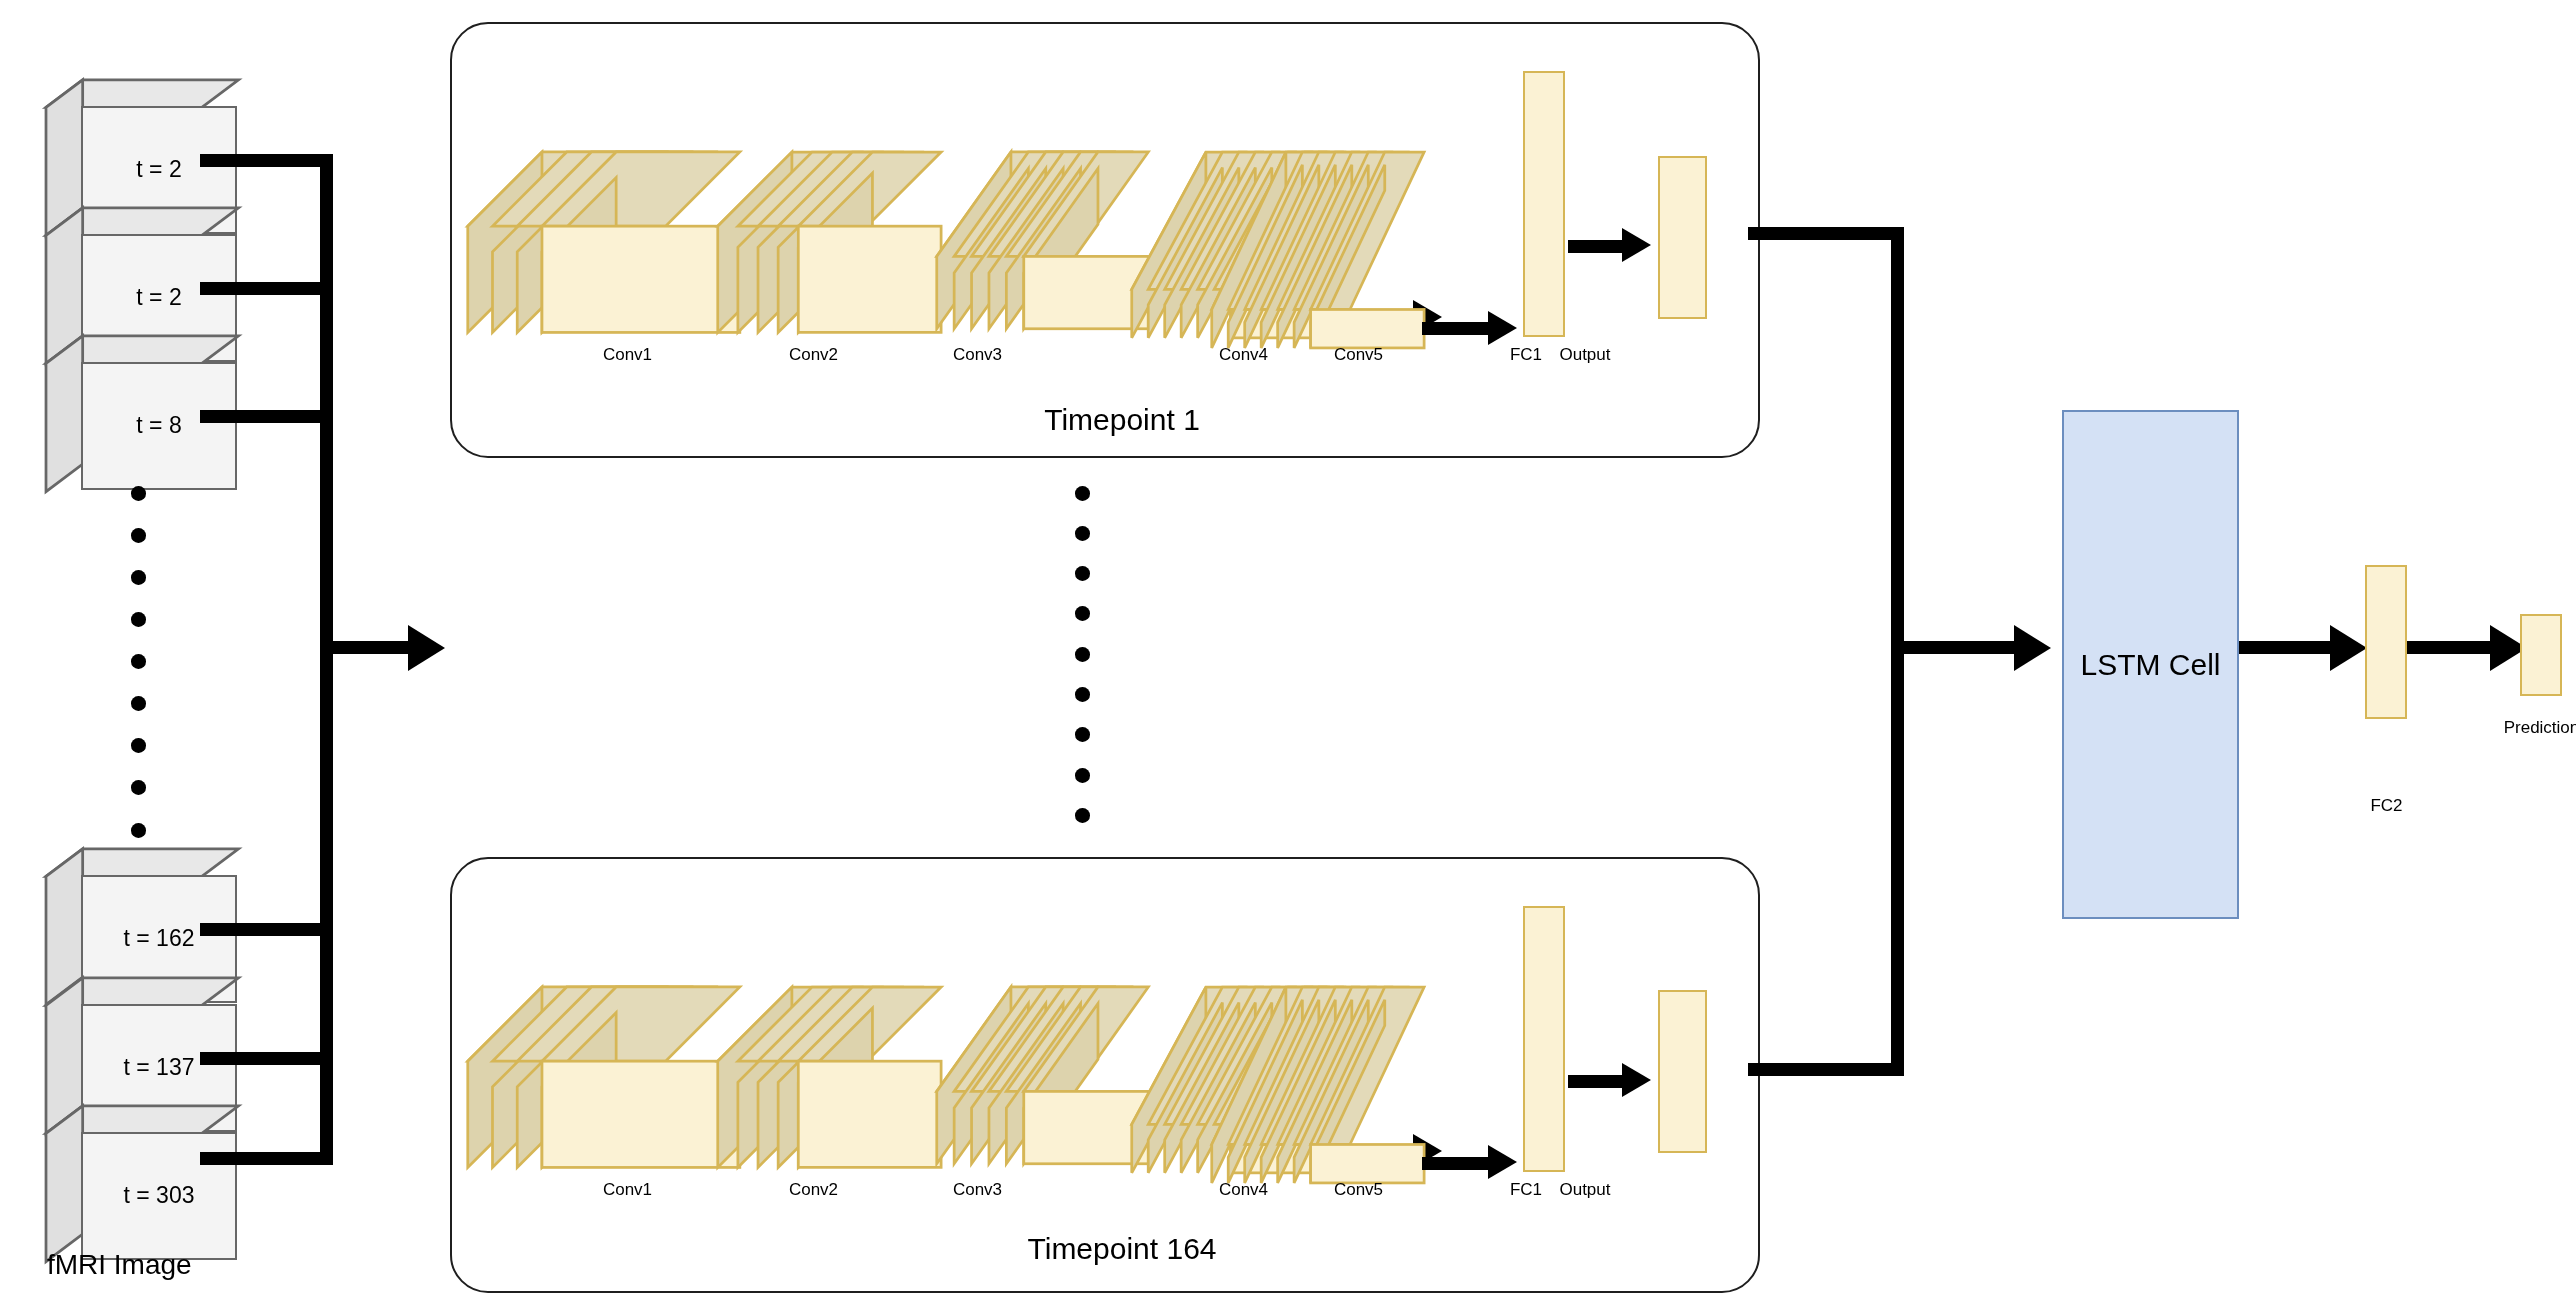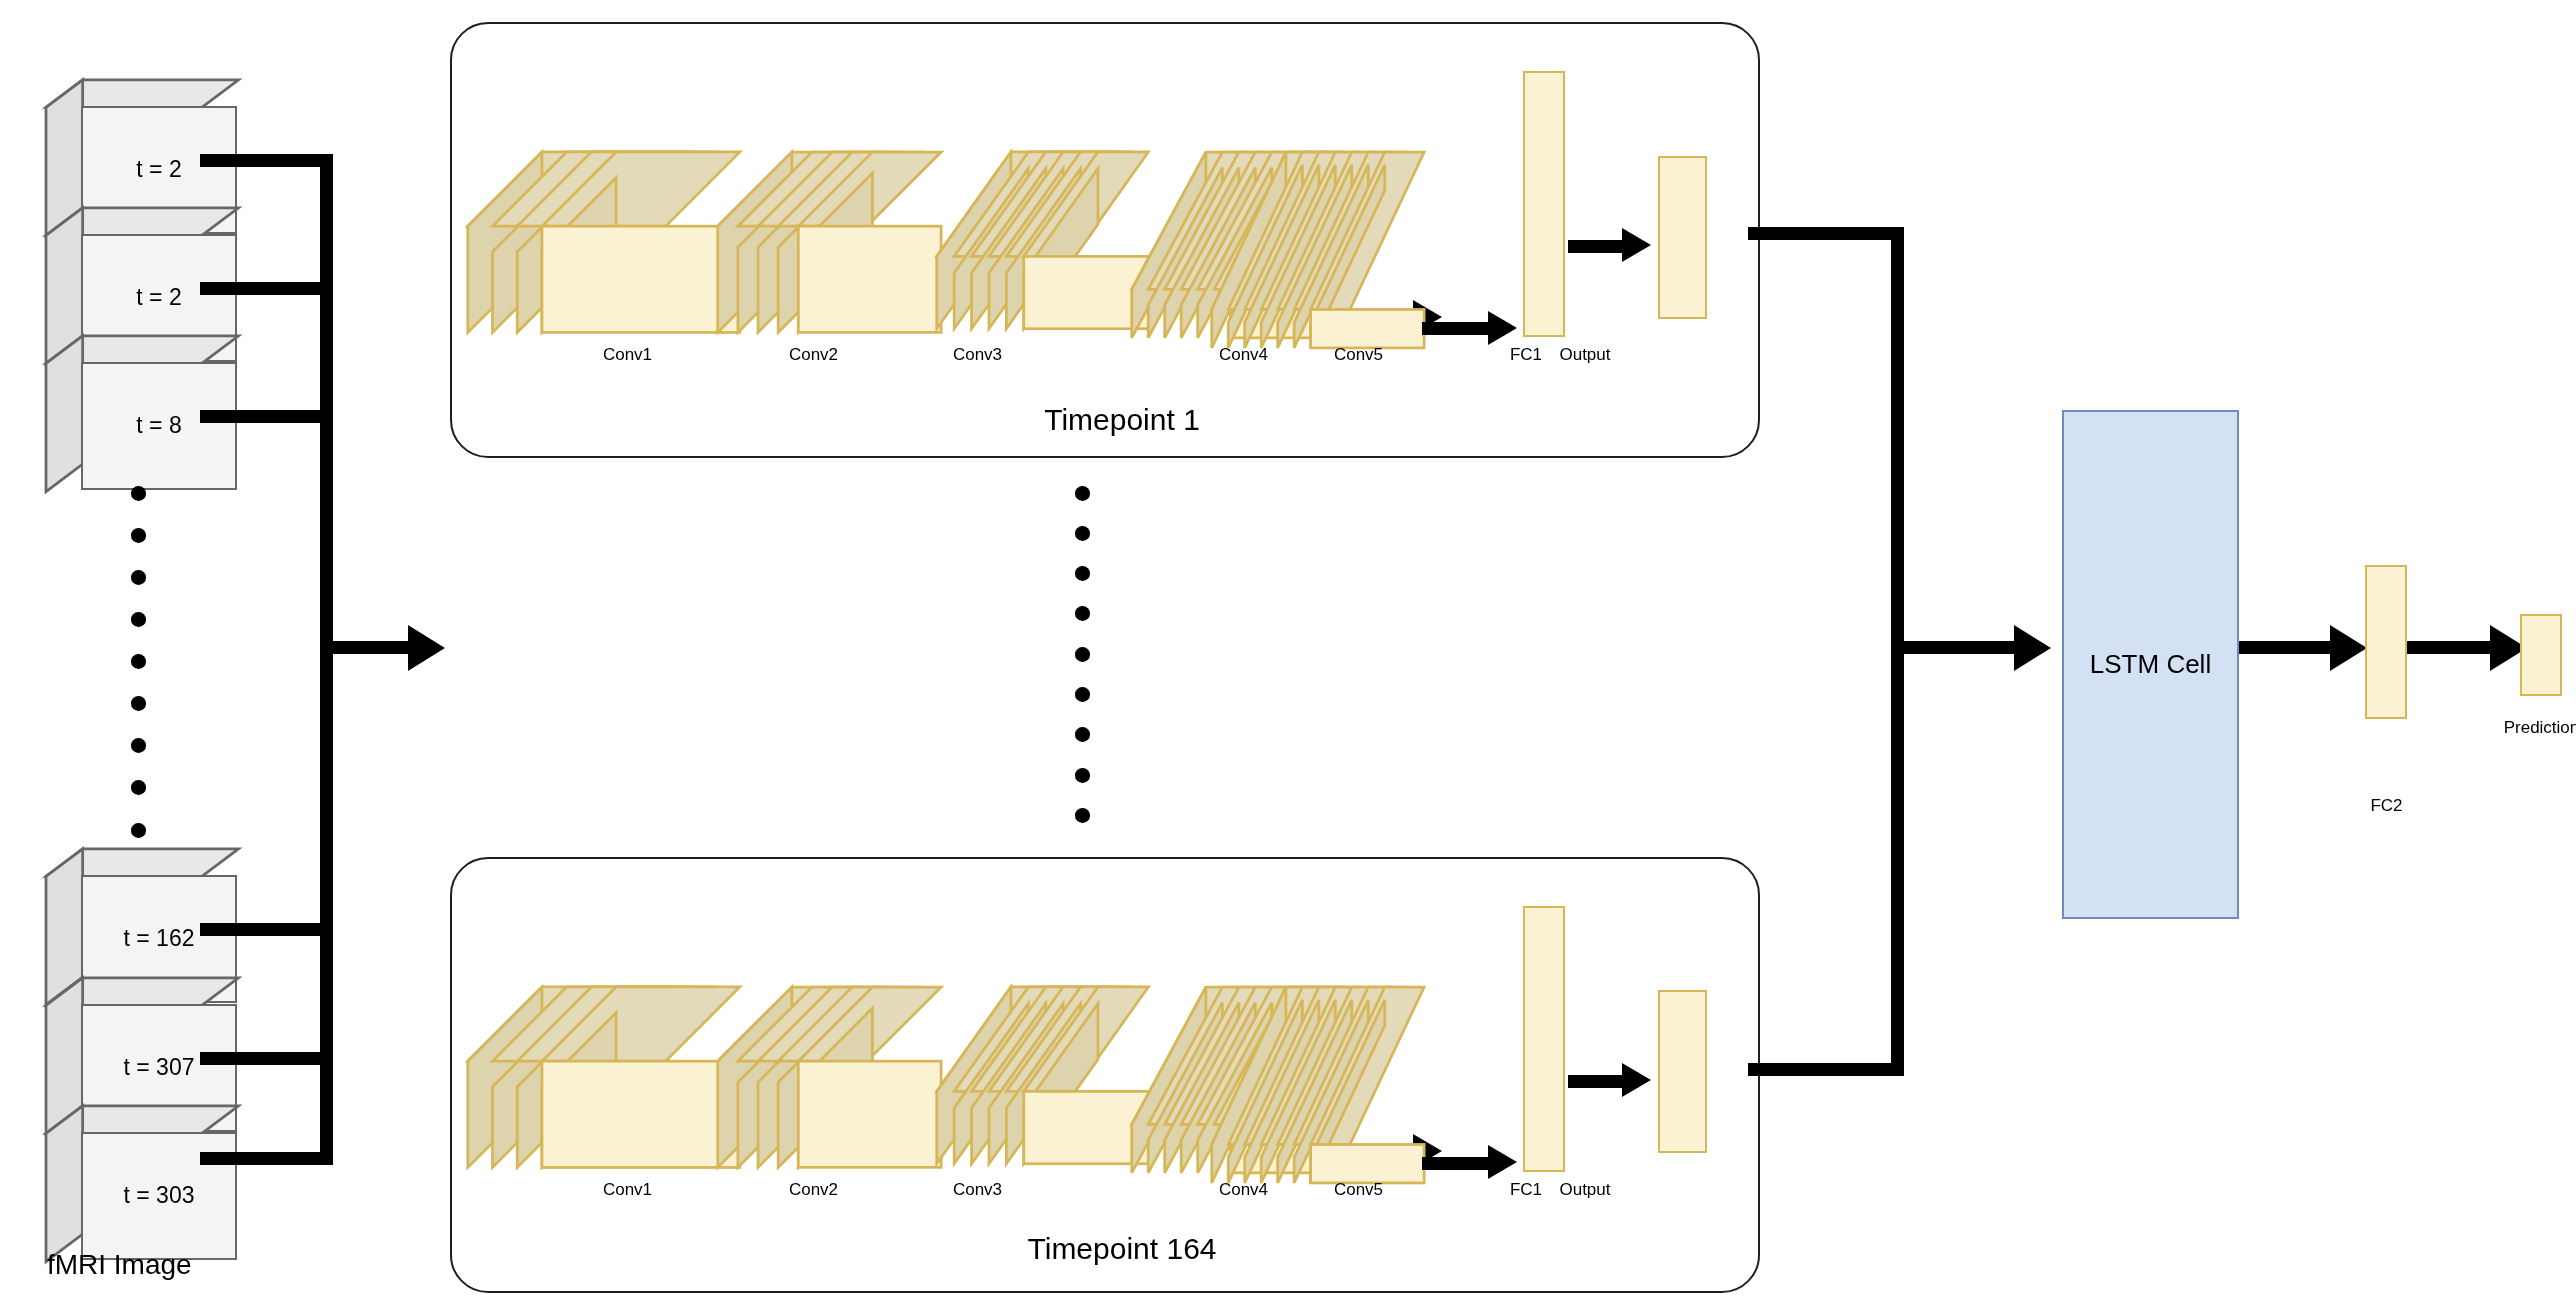--- a/index.html
+++ b/index.html
@@ -49,21 +49,21 @@
     font-size:23px;color:#000;
   }
 
   
   .rect{position:absolute;box-sizing:border-box;}
   .rect.yellow{background:#fbf2d4;border:2.7px solid #d6b656;}
   .rect.blue{background:#d4e1f5;border:2.7px solid #6c8ebf;}
   .rect.blue .t{
     position:absolute;inset:0;
     display:flex;align-items:center;justify-content:center;
-    font-size:26px;color:#000;
+    font-size:30px;color:#000;
   }
 
   
   .hline{position:absolute;background:#000;height:13px;}
   .vline{position:absolute;background:#000;width:13px;}
   .atip{position:absolute;width:0;height:0;
     border-top:23px solid transparent;
     border-bottom:23px solid transparent;
     border-left:37px solid #000;}
   .atip.small{
@@ -127,21 +127,21 @@
       <div class="face"></div>
       <div class="ctxt">t = 162</div>
     </div>
 
     <div class="cube" style="left:44px;top:976px;">
       <svg class="stack" width="202" height="165" viewBox="0 0 220 180">
         <polygon points="2,32 42,2 212,2 172,32" fill="#e8e8e8" stroke="#676767" stroke-width="3"></polygon>
         <polygon points="2,32 42,2 42,142 2,172" fill="#e0e0e0" stroke="#676767" stroke-width="3"></polygon>
       </svg>
       <div class="face"></div>
-      <div class="ctxt">t = 307</div>
+      <div class="ctxt">t = 137</div>
     </div>
 
     <div class="cube" style="left:44px;top:1104px;">
       <svg class="stack" width="202" height="165" viewBox="0 0 220 180">
         <polygon points="2,32 42,2 212,2 172,32" fill="#e8e8e8" stroke="#676767" stroke-width="3"></polygon>
         <polygon points="2,32 42,2 42,142 2,172" fill="#e0e0e0" stroke="#676767" stroke-width="3"></polygon>
       </svg>
       <div class="face"></div>
       <div class="ctxt">t = 303</div>
     </div>

